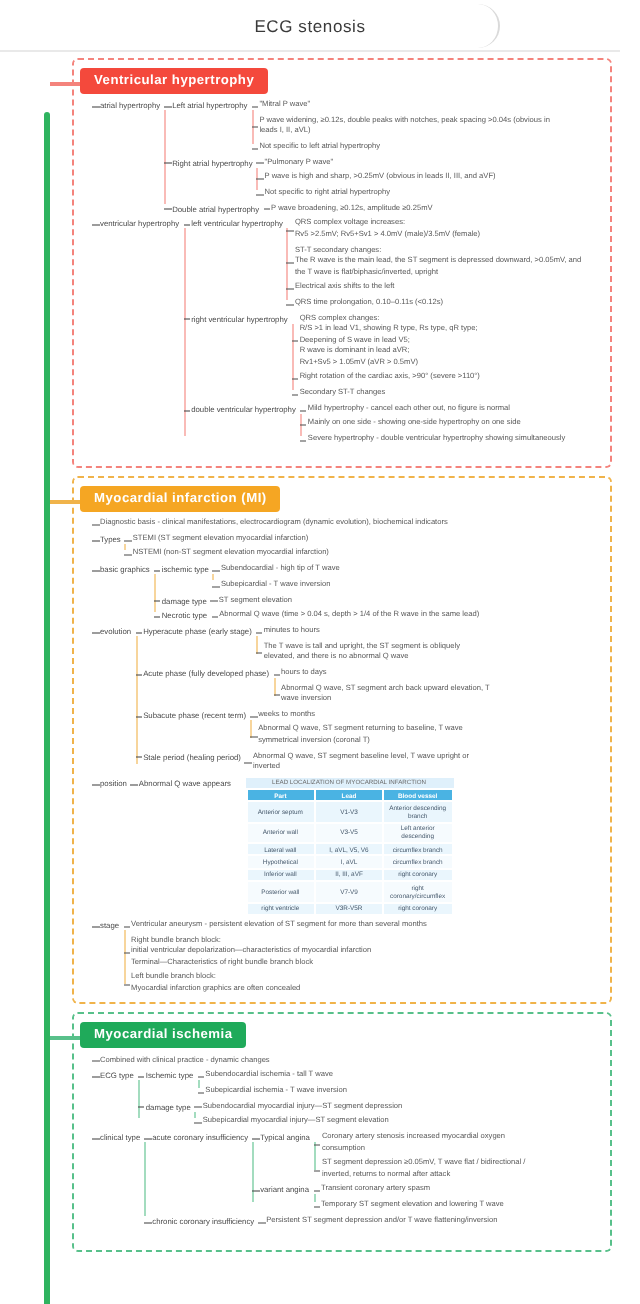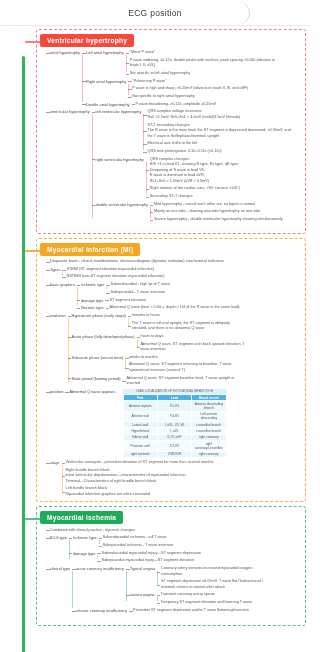--- a/index.html
+++ b/index.html
@@ -111,21 +111,21 @@
     text-align:center; border:.3px solid #fff;
   }
   table.mi-table tr:nth-child(even) td { background:#f6fbfe; }
 </style>
 </head>
 <body>
 
 <div id="page">
 
   <div class="title-bar">
-    <span class="title-text">ECG position</span>
+    <span class="title-text">ECG stenosis</span>
     <span class="title-arc"></span>
   </div>
 
   <div class="canvas">
     <div class="main-spine"></div>
 
     <div class="section sec-red c-red" style="min-height:205px;">
       <div class="sec-box"></div>
       <div class="head-link" style="top:12px;background:#f4837c;"></div>
       <div class="sec-head">Ventricular hypertrophy</div>

